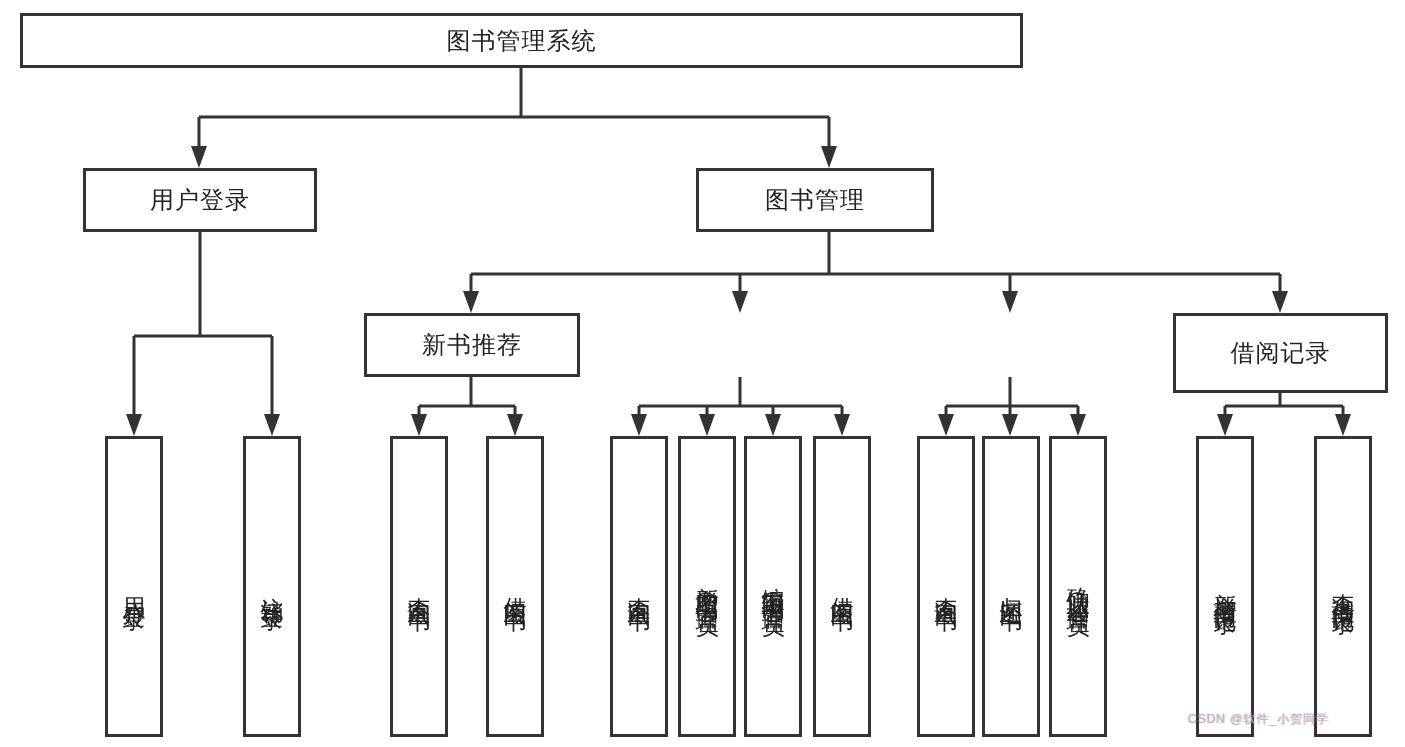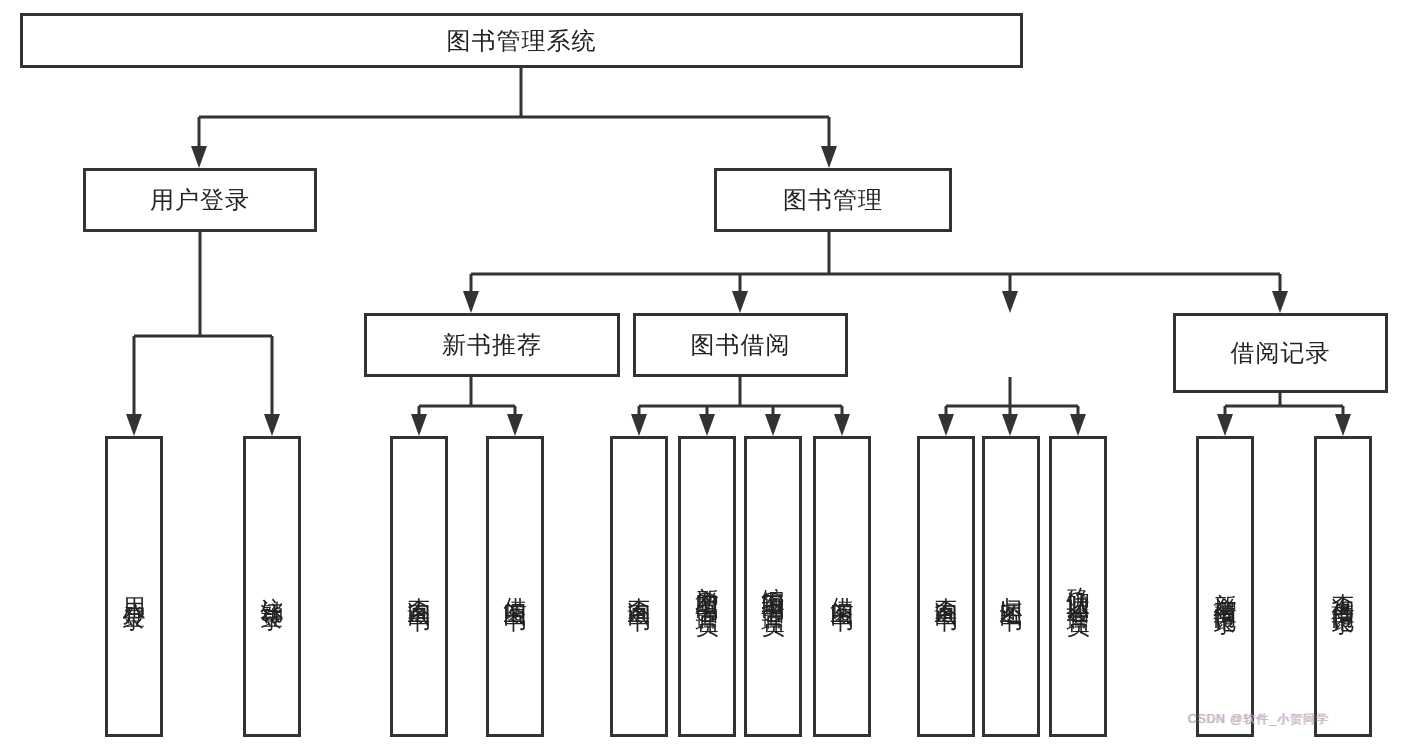--- a/index.html
+++ b/index.html
@@ -39,23 +39,23 @@
     text-orientation: mixed;
     font-size: 23px;
     letter-spacing: 4px;
     line-height: 1;
     white-space: normal;
   }
   
   #n-root            { left: 20px;   top: 13px;  width: 1003px; height: 55px; }
   
   #n-user-login      { left: 83px;   top: 168px; width: 234px;  height: 64px; }
-  #n-book-mgmt       { left: 714px;  top: 168px; width: 238px;  height: 64px; }
+  #n-book-mgmt       { left: 696px;  top: 168px; width: 238px;  height: 64px; }
   
-  #n-new-book        { left: 364px;  top: 313px; width: 256px;  height: 64px; }
+  #n-new-book        { left: 364px;  top: 313px; width: 216px;  height: 64px; }
   #n-book-borrow     { left: 633px;  top: 313px; width: 215px;  height: 64px; }
   #n-current-borrow  { left: 903px;  top: 313px; width: 215px;  height: 64px; }
   #n-borrow-record   { left: 1173px; top: 313px; width: 215px;  height: 80px; }
   
   .leaf { top: 436px; width: 58px; height: 301px; }
   #l-1  { left: 105px;  }
   #l-2  { left: 243px;  }
   #l-3  { left: 390px;  }
   #l-4  { left: 486px;  }
   #l-5  { left: 610px;  }
@@ -126,21 +126,20 @@
       <polygon points="1335,414 1351,414 1343,436"></polygon>
     </g>
   </svg>
 
   <div class="node" id="n-root">图书管理系统</div>
 
   <div class="node" id="n-user-login">用户登录</div>
   <div class="node" id="n-book-mgmt">图书管理</div>
 
   <div class="node" id="n-new-book">新书推荐</div>
-  <div class="node" id="n-book-borrow">图书借阅</div>
   <div class="node" id="n-borrow-record">借阅记录</div>
 
   <div class="node leaf" id="l-1">用户登录</div>
   <div class="node leaf" id="l-2">注销登录</div>
 
   <div class="node leaf" id="l-3">查询图书</div>
   <div class="node leaf" id="l-4">借阅图书</div>
 
   <div class="node leaf" id="l-5">查询图书</div>
   <div class="node leaf" id="l-6">新增图书（管理员）</div>

